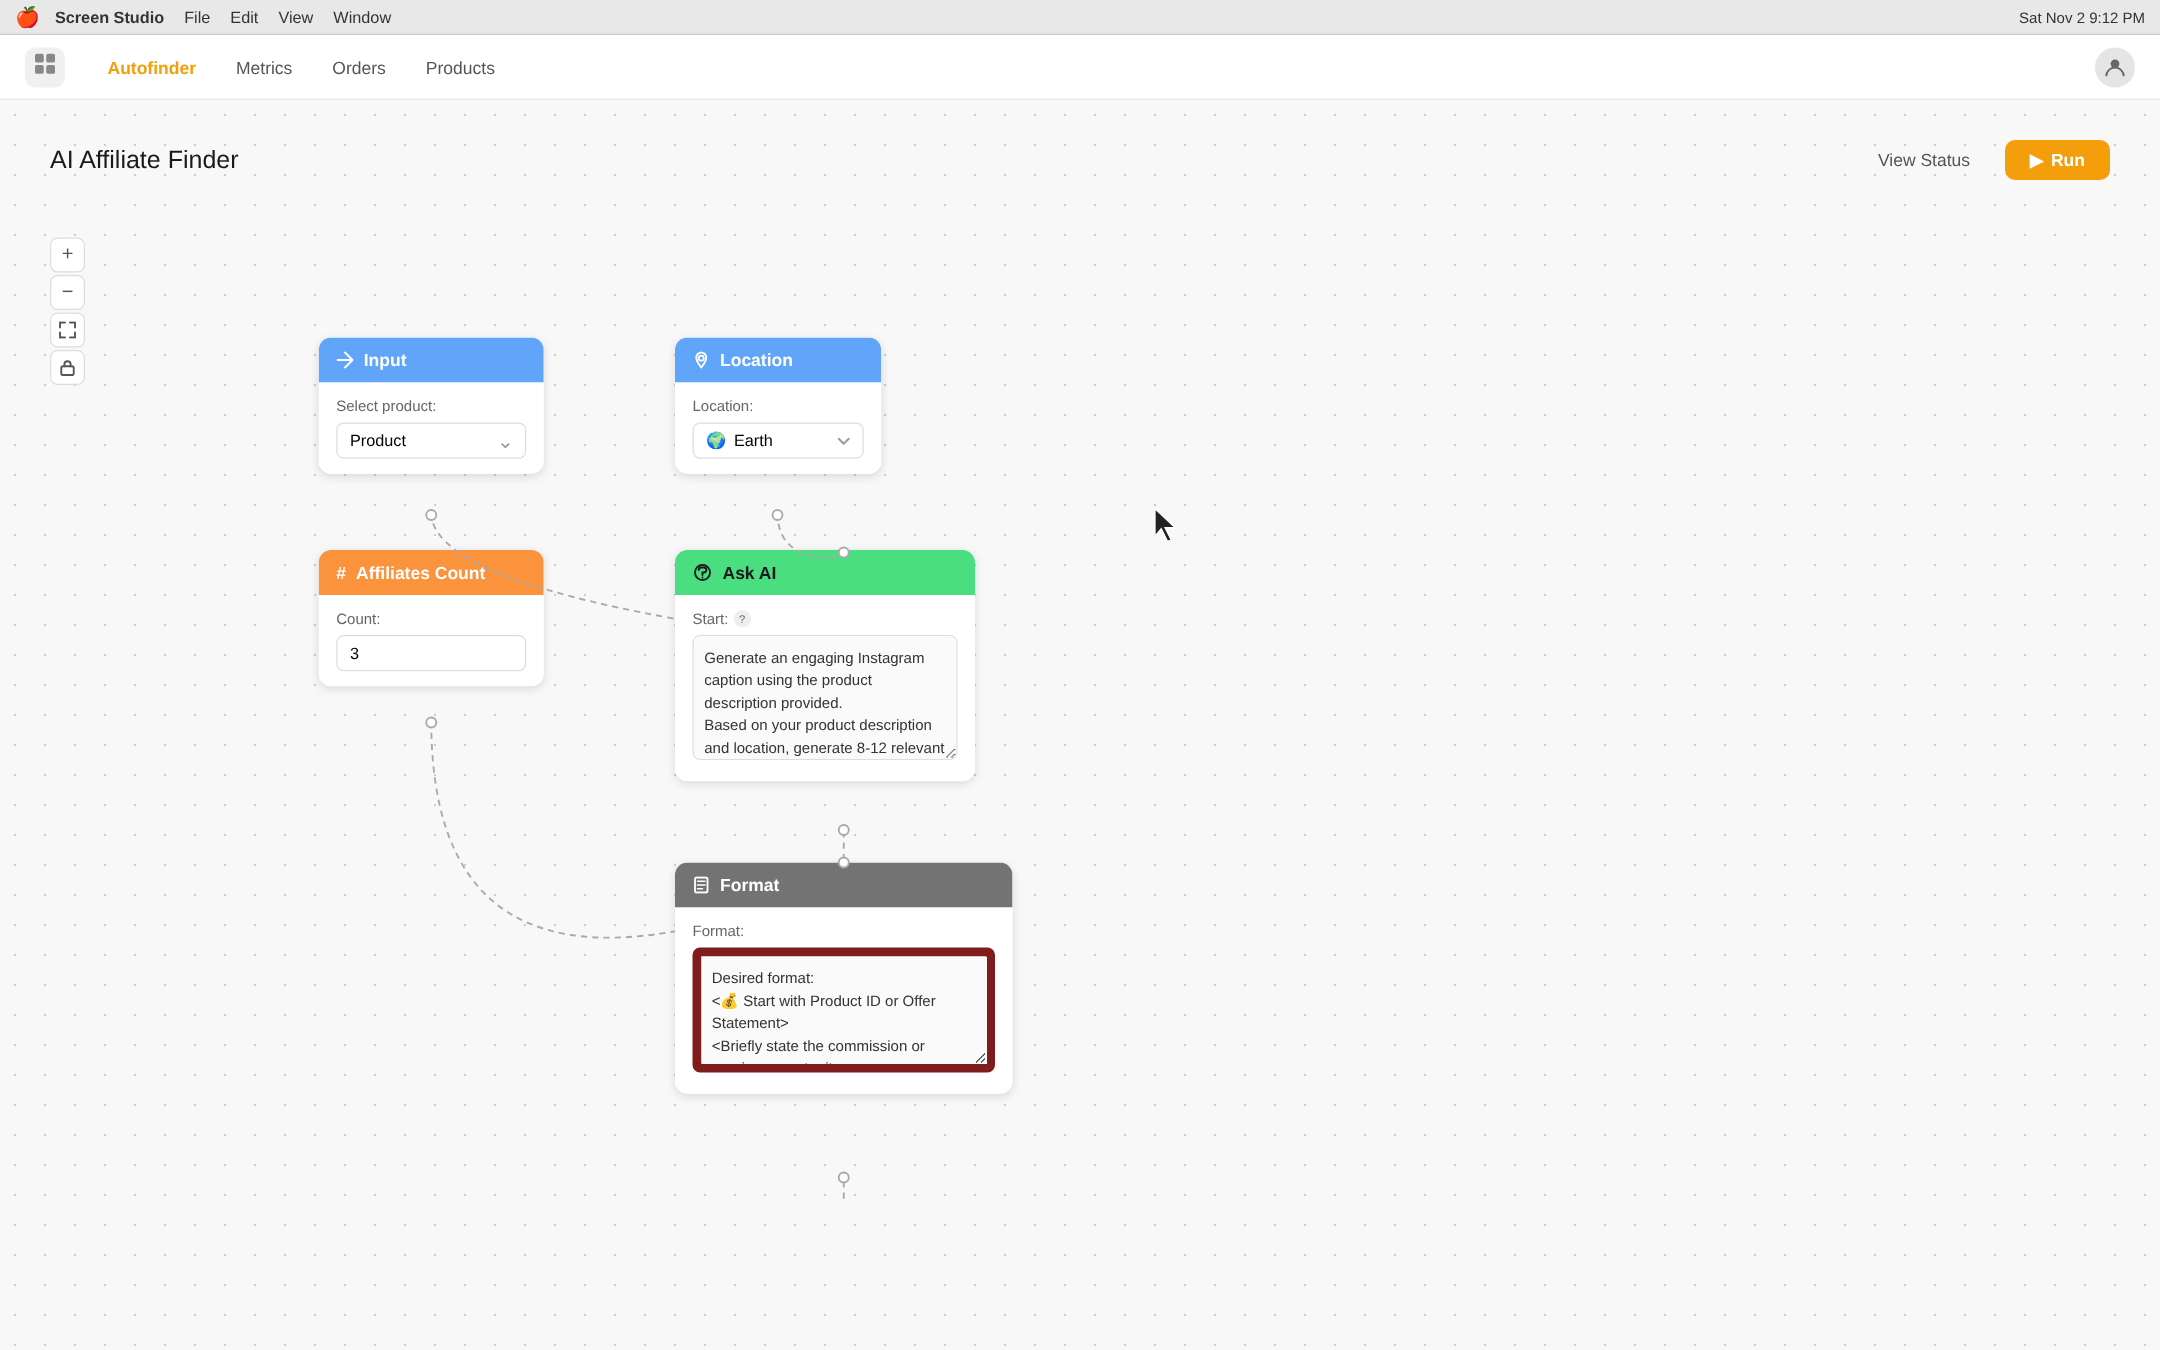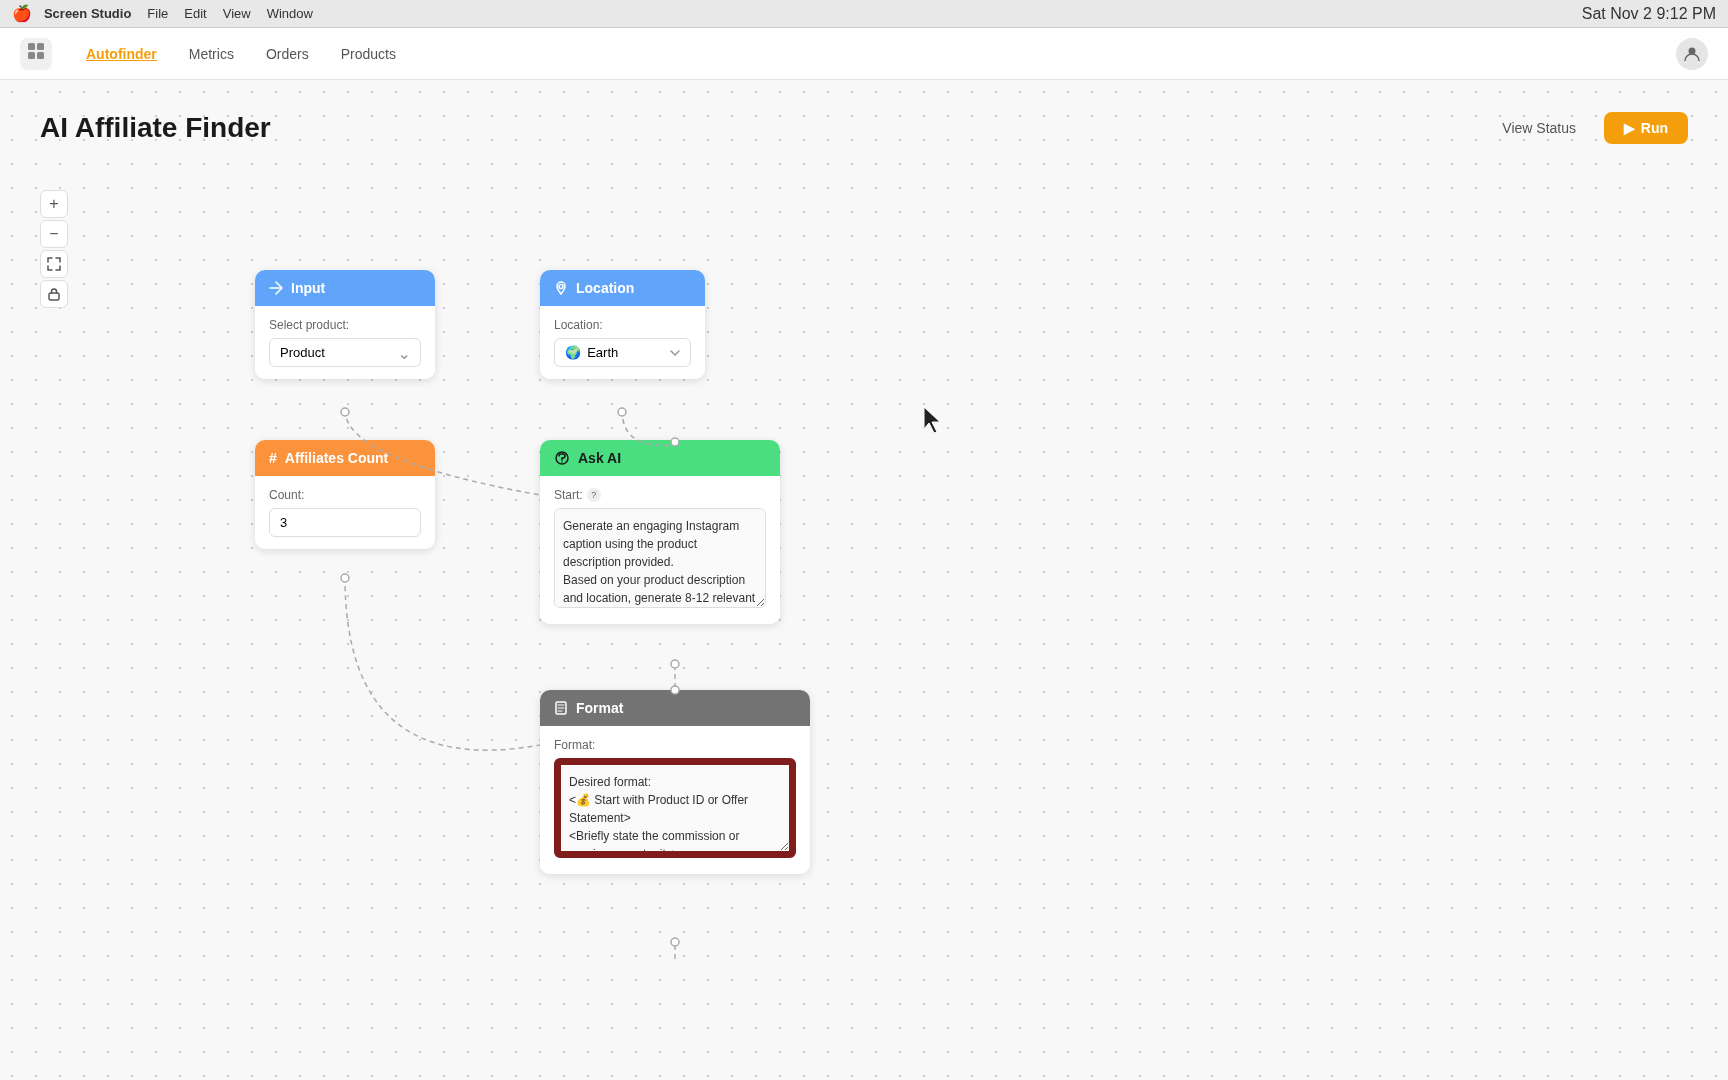--- a/index.html
+++ b/index.html
@@ -34,21 +34,21 @@
       gap: 16px;
       margin-left: 16px;
       font-size: 13px;
     }
     .titlebar-menu span { cursor: default; }
     .titlebar-right {
       margin-left: auto;
       display: flex;
       align-items: flex-end;
       gap: 8px;
-      font-size: 16px;
+      font-size: 12px;
     }
     .apple-icon { font-size: 16px; margin-right: 8px; }
 
     
     .navbar {
       height: 52px;
       background: #fff;
       border-bottom: 1px solid #e5e5e5;
       display: flex;
       align-items: center;
@@ -73,21 +73,20 @@
     .nav-item {
       padding: 6px 14px;
       border-radius: 6px;
       font-size: 14px;
       cursor: pointer;
       color: #555;
     }
     .nav-item.active {
       color: #f59e0b;
       font-weight: 600;
-      text-decoration: underline;
     }
     .navbar-right {
       margin-left: auto;
       width: 32px;
       height: 32px;
       background: #e5e5e5;
       border-radius: 50%;
       display: flex;
       align-items: center;
       justify-content: center;
@@ -109,22 +108,22 @@
     .page-header {
       padding: 32px 40px 20px;
       display: flex;
       align-items: center;
       justify-content: space-between;
       position: relative;
       z-index: 10;
       background: transparent;
     }
     .page-title {
-      font-size: 28px;
-      font-weight: 700;
+      font-size: 20px;
+      font-weight: 400;
       color: #1a1a1a;
     }
     .header-actions {
       display: flex;
       align-items: flex-end;
       gap: 16px;
     }
     .view-status-btn {
       font-size: 14px;
       color: #555;

